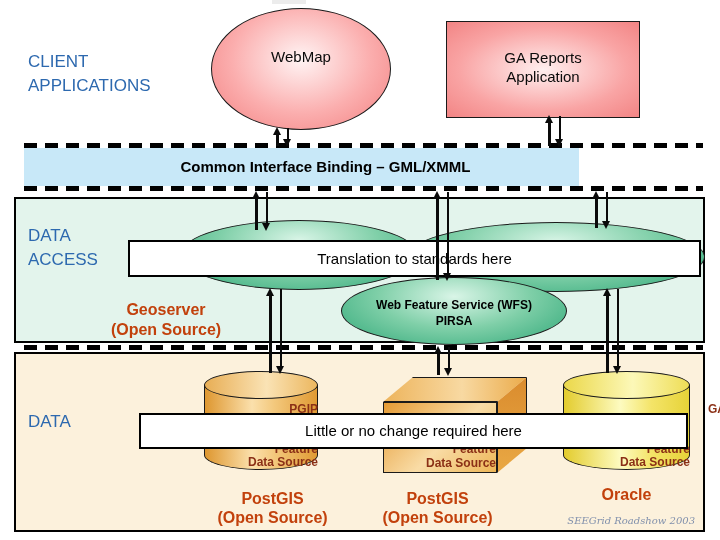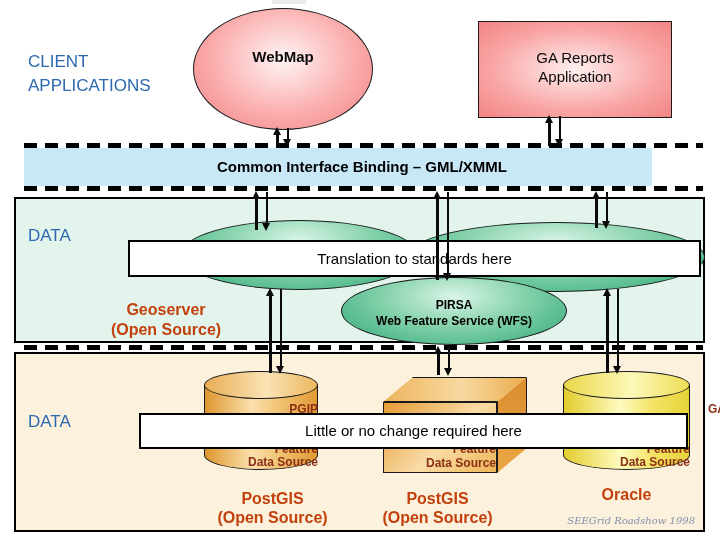--- a/index.html
+++ b/index.html
@@ -3,31 +3,31 @@
 <meta charset="utf-8">
 <style>
   html,body{margin:0;padding:0;background:#fff;}
   #slide{
     position:relative;width:720px;height:540px;background:#ffffff;
     font-family:"Liberation Sans",sans-serif;overflow:hidden;
   }
   .abs{position:absolute;}
   
   .dash{height:5px;background:repeating-linear-gradient(90deg,#000 0 13px,transparent 13px 21px);z-index:2;}
-  #binding-bar{left:24px;top:148px;width:628px;height:38px;background:#C8E8F8;z-index:1;}
+  #binding-bar{left:24px;top:148px;width:555px;height:38px;background:#C8E8F8;z-index:1;}
   #binding-bar .lbl{width:100%;line-height:38px;text-align:center;font-weight:bold;font-size:15px;color:#000;padding-left:48px;box-sizing:border-box;}
   #access-band{left:14px;top:197px;width:691px;height:146px;background:#E3F4EC;border:2px solid #000;box-sizing:border-box;z-index:1;}
   #sources-band{left:14px;top:352px;width:691px;height:180px;background:#FCF1DC;border:2px solid #000;box-sizing:border-box;z-index:1;}
   
   .section-label{color:#2D69AF;font-weight:normal;font-size:17px;line-height:24px;z-index:3;}
   
   .pink-ellipse{border-radius:50%;border:1.5px solid #1a1a1a;
     background:radial-gradient(ellipse at 50% 42%,#FFF4F4 0%,#FBAEAE 55%,#F27F7F 100%);z-index:3;}
   .pink-rect{border:1.5px solid #1a1a1a;
-    background:radial-gradient(ellipse at 50% 50%,#FFEFEF 0%,#F9A4A4 62%,#F28484 100%);z-index:3;margin-left:32px;}
+    background:radial-gradient(ellipse at 50% 50%,#FFEFEF 0%,#F9A4A4 62%,#F28484 100%);z-index:3;}
   .shape-txt{width:100%;text-align:center;font-size:15px;color:#0a0a0a;line-height:19px;}
   
   .green-ellipse{border-radius:50%;border:1.5px solid #1a1a1a;
     background:radial-gradient(ellipse at 50% 28%,#D9F5E7 0%,#7FCFA8 48%,#2FA878 100%);z-index:3;}
   .pirsa-txt{width:100%;text-align:center;font-weight:bold;font-size:12px;color:#000;line-height:16px;}
   .navy{color:#c2410c;font-weight:bold;}
   
   .note-box{background:#fff;border:2px solid #000;box-sizing:border-box;z-index:4;}
   .note-box .lbl{width:100%;text-align:center;font-size:15px;color:#000;line-height:29px;}
   
@@ -57,21 +57,21 @@
 
 <div id="slide">
 
   <div class="abs" style="left:272px;top:0;width:34px;height:4px;background:#ececec;"></div>
 
   <div class="abs section-label" style="left:28px;top:50px;">
     <div>CLIENT</div>
     <div>APPLICATIONS</div>
   </div>
 
-  <div class="abs pink-ellipse" style="left:193px;top:8px;width:178px;height:120px;font-weight:bold;">
+  <div class="abs pink-ellipse" style="left:211px;top:8px;width:178px;height:120px;">
     <div class="shape-txt" style="margin-top:38px;">
       <div>WebMap</div>
     </div>
   </div>
 
   <div class="abs pink-rect" style="left:446px;top:21px;width:192px;height:95px;">
     <div class="shape-txt" style="margin-top:26px;">
       <div>GA Reports</div>
       <div>Application</div>
     </div>
@@ -81,28 +81,29 @@
   <div class="abs dash" style="left:24px;top:186px;width:679px;"></div>
   <div class="abs dash" style="left:24px;top:345px;width:679px;"></div>
 
   <div class="abs" id="binding-bar">
     <div class="lbl">Common Interface Binding – GML/XMML</div>
   </div>
 
   <div class="abs" id="access-band"></div>
   <div class="abs section-label" style="left:28px;top:224px;">
     <div>DATA</div>
+    <div>ACCESS</div>
   </div>
 
   <div class="abs green-ellipse" style="left:180px;top:220px;width:236px;height:68px;"></div>
   <div class="abs green-ellipse" style="left:407px;top:222px;width:296px;height:68px;"></div>
   <div class="abs green-ellipse" style="left:341px;top:277px;width:224px;height:66px;">
     <div class="pirsa-txt" style="margin-top:19px;">
+      <div>Web Feature Service (WFS)</div>
       <div>PIRSA</div>
-      <div>Web Feature Service (WFS)</div>
     </div>
   </div>
 
   <div class="abs navy" style="left:95px;top:300px;width:142px;text-align:center;font-size:16px;line-height:20px;z-index:3;">
     <div>Geoserver</div>
     <div>(Open Source)</div>
   </div>
 
   <div class="abs note-box" style="left:128px;top:240px;width:573px;height:37px;">
     <div class="lbl" style="line-height:33px;">Translation to standards here</div>
@@ -143,21 +144,21 @@
   <div class="abs navy" style="left:200px;top:489px;width:145px;text-align:center;font-size:16px;line-height:19px;z-index:3;">
     <div>PostGIS</div>
     <div>(Open Source)</div>
   </div>
   <div class="abs navy" style="left:365px;top:489px;width:145px;text-align:center;font-size:16px;line-height:19px;z-index:3;">
     <div>PostGIS</div>
     <div>(Open Source)</div>
   </div>
   <div class="abs navy" style="left:563px;top:486px;width:127px;text-align:center;font-size:16px;z-index:3;">Oracle</div>
 
-  <div class="abs footnote" style="left:533px;top:515px;width:162px;text-align:right;">SEEGrid Roadshow 1998</div>
+  <div class="abs footnote" style="left:533px;top:515px;width:162px;text-align:right;">SEEGrid Roadshow 2003</div>
 
   <div class="conn" style="left:276px;top:128px;height:18px;">
       <div class="cl up"></div>
       <div class="cl down"></div>
     </div>
   <div class="conn" style="left:548px;top:116px;height:30px;">
       <div class="cl up"></div>
       <div class="cl down"></div>
     </div>
   <div class="conn" style="left:255px;top:192px;height:38px;">

